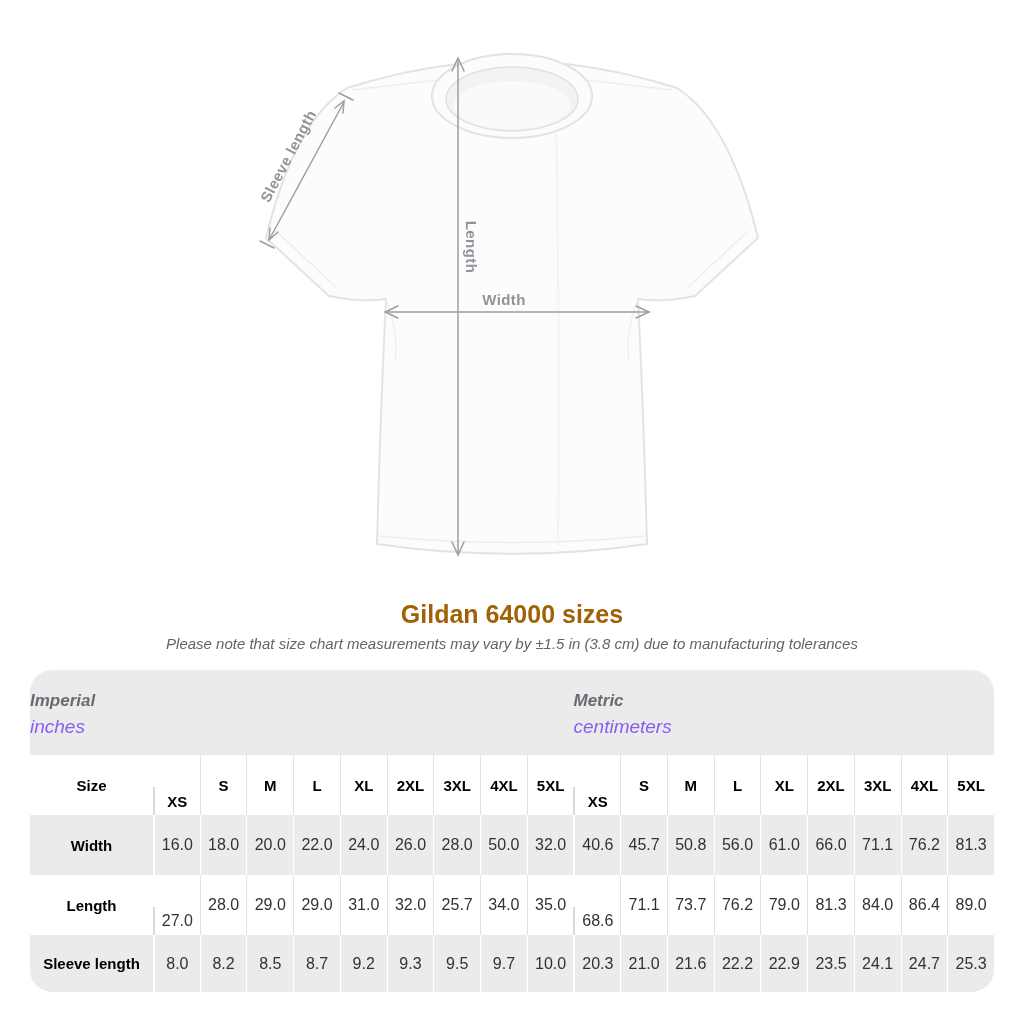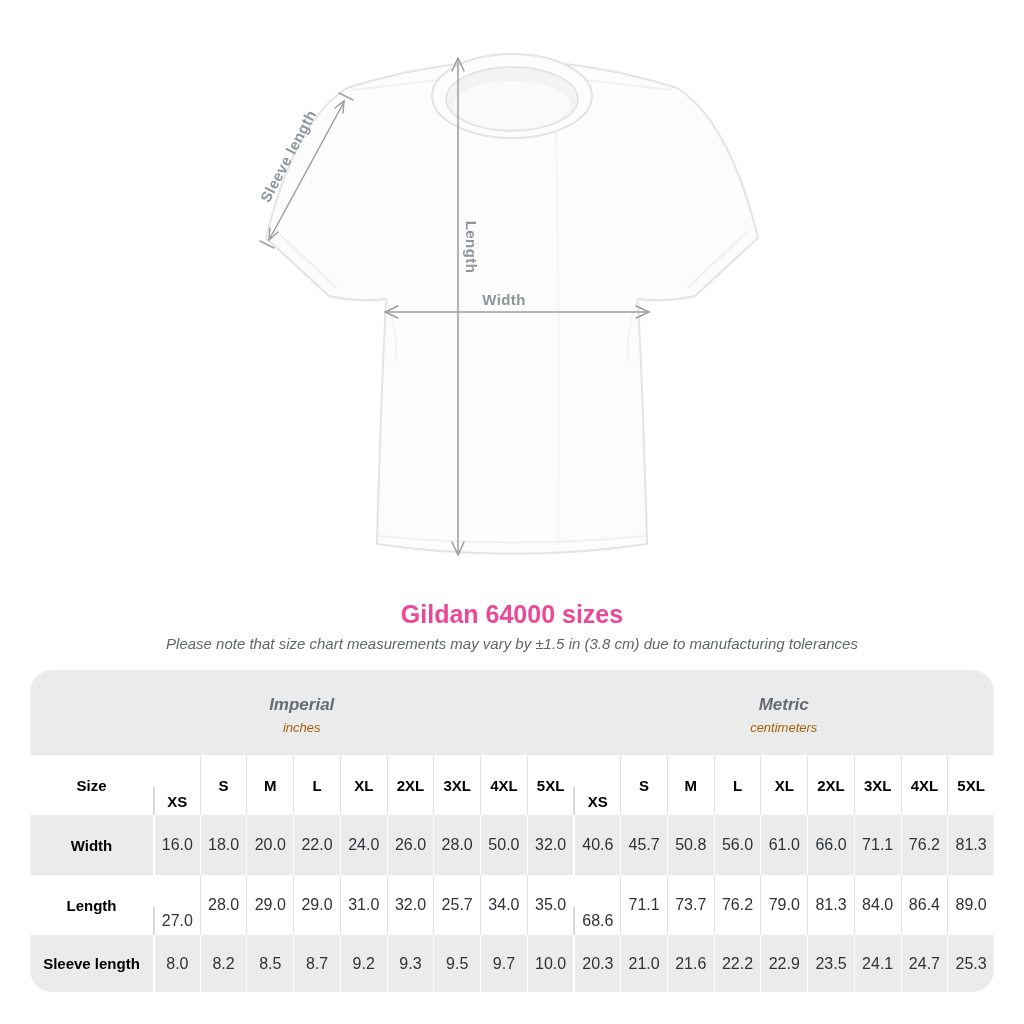--- a/index.html
+++ b/index.html
@@ -6,30 +6,30 @@
   body{width:1024px;height:1024px;font-family:"Liberation Sans","DejaVu Sans",sans-serif;}
   .page{position:relative;width:1024px;height:1024px;background:#fff;overflow:hidden;}
   .diagram{position:absolute;left:0;top:0;width:1024px;height:575px;}
   .diagram svg{position:absolute;left:0;top:0;}
   .anno{position:absolute;font-weight:700;font-size:15px;color:#8f959b;letter-spacing:.4px;
         white-space:nowrap;transform:translate(-50%,-50%);}
   .anno.sleeve{left:288px;top:156px;transform:translate(-50%,-50%) rotate(-62deg);}
   .anno.length{left:471px;top:247px;transform:translate(-50%,-50%) rotate(90deg);}
   .anno.width{left:504px;top:299px;}
   .title{position:absolute;top:600px;left:0;width:100%;text-align:center;margin:0;
-         font-size:25px;font-weight:700;color:#ec4899;}
+         font-size:25px;font-weight:700;color:#a16207;}
   .subtitle{position:absolute;top:635px;left:0;width:100%;text-align:center;margin:0;
             font-size:15px;font-style:italic;color:#60656b;}
   .sizetable{position:absolute;left:30px;top:670px;width:964px;height:322px;
              border-radius:22px;overflow:hidden;background:#fff;}
   .band{display:grid;grid-template-columns:123px repeat(18,1fr);background:#ebebeb;height:85px;}
-  .group{display:flex;flex-direction:column;align-items:center;justify-content:center;padding-top:4px;}
+  .group{display:flex;flex-direction:column;justify-content:center;padding-top:4px;}
   .g1{grid-column:1/11;} .g2{grid-column:11/20;}
   .gname{font-size:17px;font-weight:700;font-style:italic;color:#666c72;}
-  .gunit{font-size:13px;font-style:italic;color:#a16207;margin-top:5px;}
+  .gunit{font-size:19px;font-style:italic;color:#8b5cf6;margin-top:5px;}
   .grid{display:grid;grid-template-columns:123px repeat(18,1fr);grid-template-rows:60px 60px 60px 57px;}
   .cell{display:flex;align-items:center;justify-content:center;font-size:16px;color:#2f3337;}
   .rw{background:#ffffff;} .rg{background:#ebebeb;}
   .head,.label{font-weight:700;font-size:15px;color:#000000;}
   .data{border-left:1px solid transparent;}
   .rw.data{border-left-color:#e2e2e2;}
   .rg.data{border-left-color:#ffffff;}
   .gstart{border-left-width:2px;}
   .rw.gstart{border-left-color:#d9d9d9;margin-top:32px;}
 </style>

